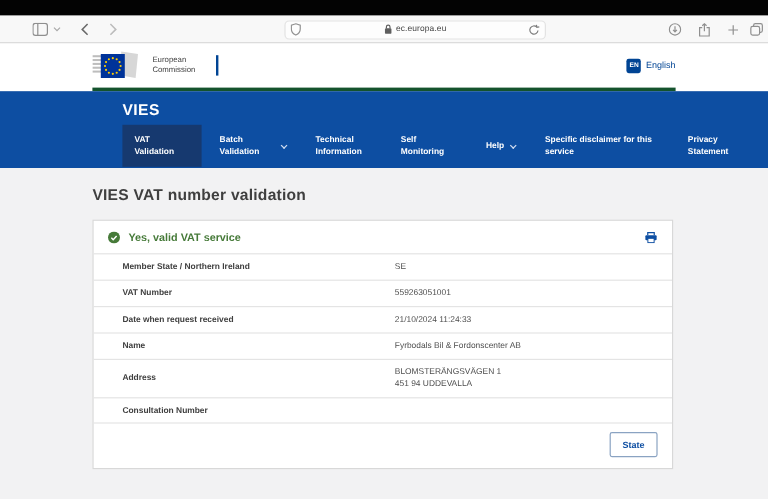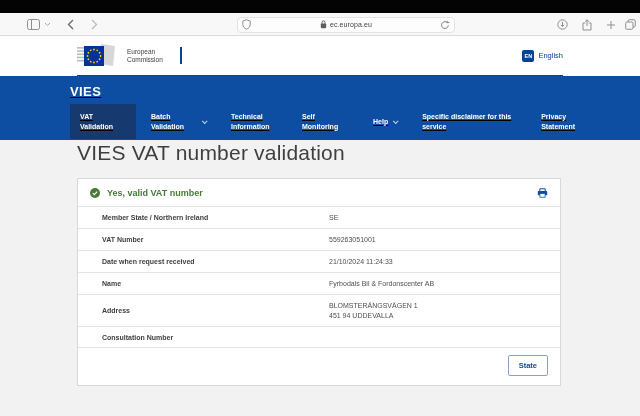--- a/index.html
+++ b/index.html
@@ -31,53 +31,53 @@
     pointer-events:none;
   }
   .addr-url { font-size:7px; color:#3f3f3f; letter-spacing:0.1px; }
   .addr-reload { margin-left:auto; }
 
   
   .ec-header { height:40px; background:#ffffff; }
   .ec-header-inner {
     margin:0 77px; height:100%;
     display:flex; align-items:center; justify-content:space-between;
-    border-bottom:1px solid #14532d;
+    border-bottom:3px solid #14532d;
   }
   .ec-logo { display:flex; align-items:center; gap:8px; }
   .ec-logo-text { font-size:6.5px; line-height:8px; color:#404040; }
   .ec-logo-bar { width:2px; height:17px; background:#004494; margin-left:9px; }
   .lang-sel { display:flex; align-items:center; gap:4px; cursor:pointer; }
   .en-badge {
     width:12px; height:12px; background:#004494; border-radius:2px;
     color:#fff; font-size:5.5px; font-weight:bold;
     display:flex; align-items:center; justify-content:center;
   }
   .lang-label { font-size:7.5px; color:#004494; }
 
   
-  .blue-band { height:64px; background:#0d4ea2; padding-left:70px;text-decoration:underline; }
+  .blue-band { height:64px; background:#0d4ea2; padding-left:102px; }
   .site-name { color:#fff; font-size:13px; font-weight:600; letter-spacing:0.4px; padding-top:8px; }
   .nav-row { display:flex; align-items:stretch; height:35px; margin-top:5px; }
   .nav-item {
     display:flex; align-items:center; gap:5px; padding:0 10px; margin-right:5px;
     color:#fff; font-size:7px; font-weight:bold; line-height:9.5px; cursor:pointer;
   }
   .nav-item .nav-label { max-width:46px; }
   .nav-item:nth-child(6) .nav-label { max-width:94px; }
   .nav-item:nth-child(7) .nav-label { max-width:46px; }
   .nav-item.active { background:#16396f; }
   .chev {
     width:4px; height:4px; border-right:1.2px solid #cfdcf0; border-bottom:1.2px solid #cfdcf0;
     transform:rotate(45deg) translateY(-1px); flex:0 0 auto;
   }
 
   
   .content { height:276px; background:#f2f2f3; padding-left:77px; }
-  .page-title { margin:1px 0 0; font-size:21px; font-weight:normal; color:#3f3f3f; letter-spacing:0.2px; }
+  .page-title { margin:15px 0 0; font-size:13px; font-weight:bold; color:#3f3f3f; letter-spacing:0.2px; }
   .intro { width:486px; margin:10px 0 0; font-size:7.5px; line-height:11px; color:#4e4e4e; }
 
   .card { width:484px; margin-top:13px; background:#fff; border:1px solid #d8d8d8; }
   .card-head { display:flex; align-items:center; padding:9px 12px 8px; }
   .status-text { margin-left:7px; font-size:9px; font-weight:bold; color:#467a39; }
   .print-btn { margin-left:auto; cursor:pointer; display:flex; }
 
   .result-row { display:flex; align-items:center; border-top:1px solid #e4e4e4; padding:5.5px 12px 5.5px 24px; min-height:21px; }
   .row-label { width:227px; flex:0 0 227px; font-size:7px; font-weight:bold; color:#404040; }
   .row-value { font-size:7px; color:#4e4e4e; line-height:10px; white-space:pre-line; }
@@ -243,21 +243,21 @@
     <h1 class="page-title">VIES VAT number validation</h1>
 
     <div class="card">
       <div class="card-head">
         <span style="display:flex">
           <svg width="10" height="10" viewBox="0 0 10 10">
               <circle cx="5" cy="5" r="5" fill="#467a39"></circle>
               <path d="M2.8 5.2 L4.3 6.7 L7.2 3.6" stroke="#fff" stroke-width="1.2" fill="none"></path>
             </svg>
         </span>
-        <span class="status-text">Yes, valid VAT number</span>
+        <span class="status-text">Yes, valid VAT service</span>
         <span class="print-btn">
           <svg width="11" height="10" viewBox="0 0 11 10">
               <path d="M2.8 3 V0.8 H8.2 V3" stroke="#0d4ea2" fill="none"></path>
               <rect x="0.8" y="3" width="9.4" height="4.2" rx="0.8" fill="#0d4ea2"></rect>
               <rect x="2.9" y="5.6" width="5.2" height="3.6" fill="#fff" stroke="#0d4ea2" stroke-width="0.8"></rect>
             </svg>
         </span>
       </div>
       <div>
           <div class="result-row">

